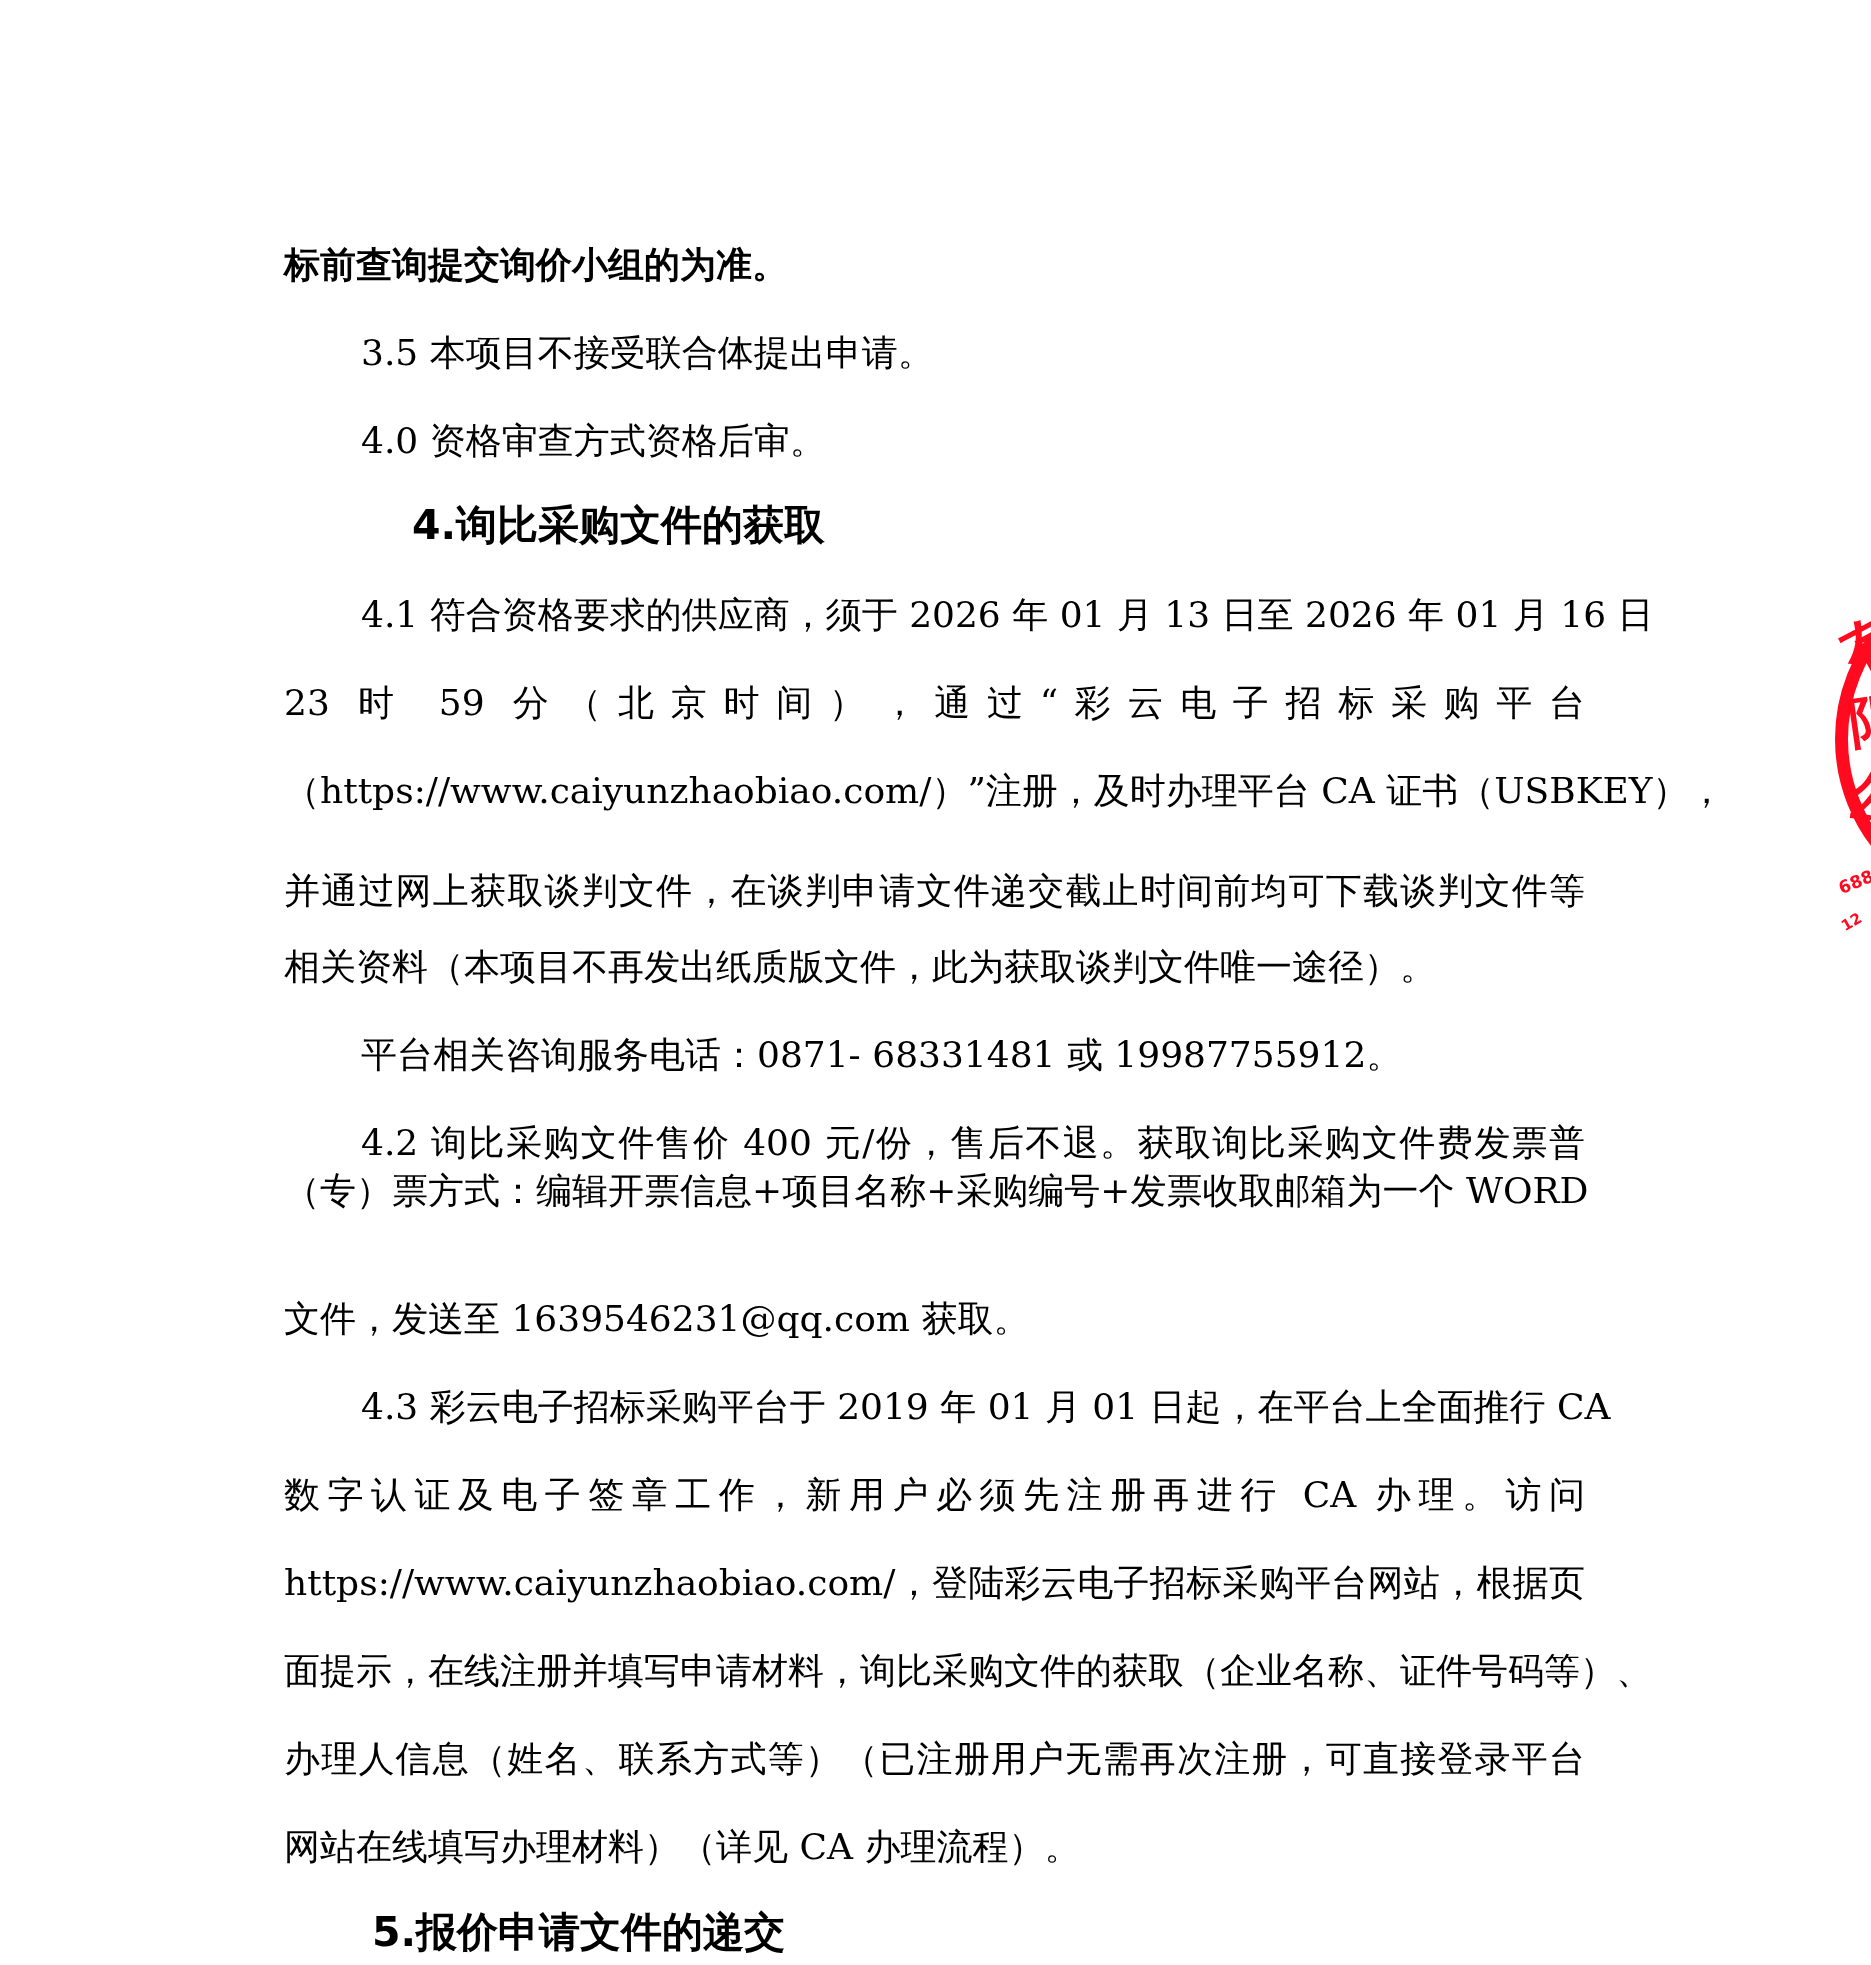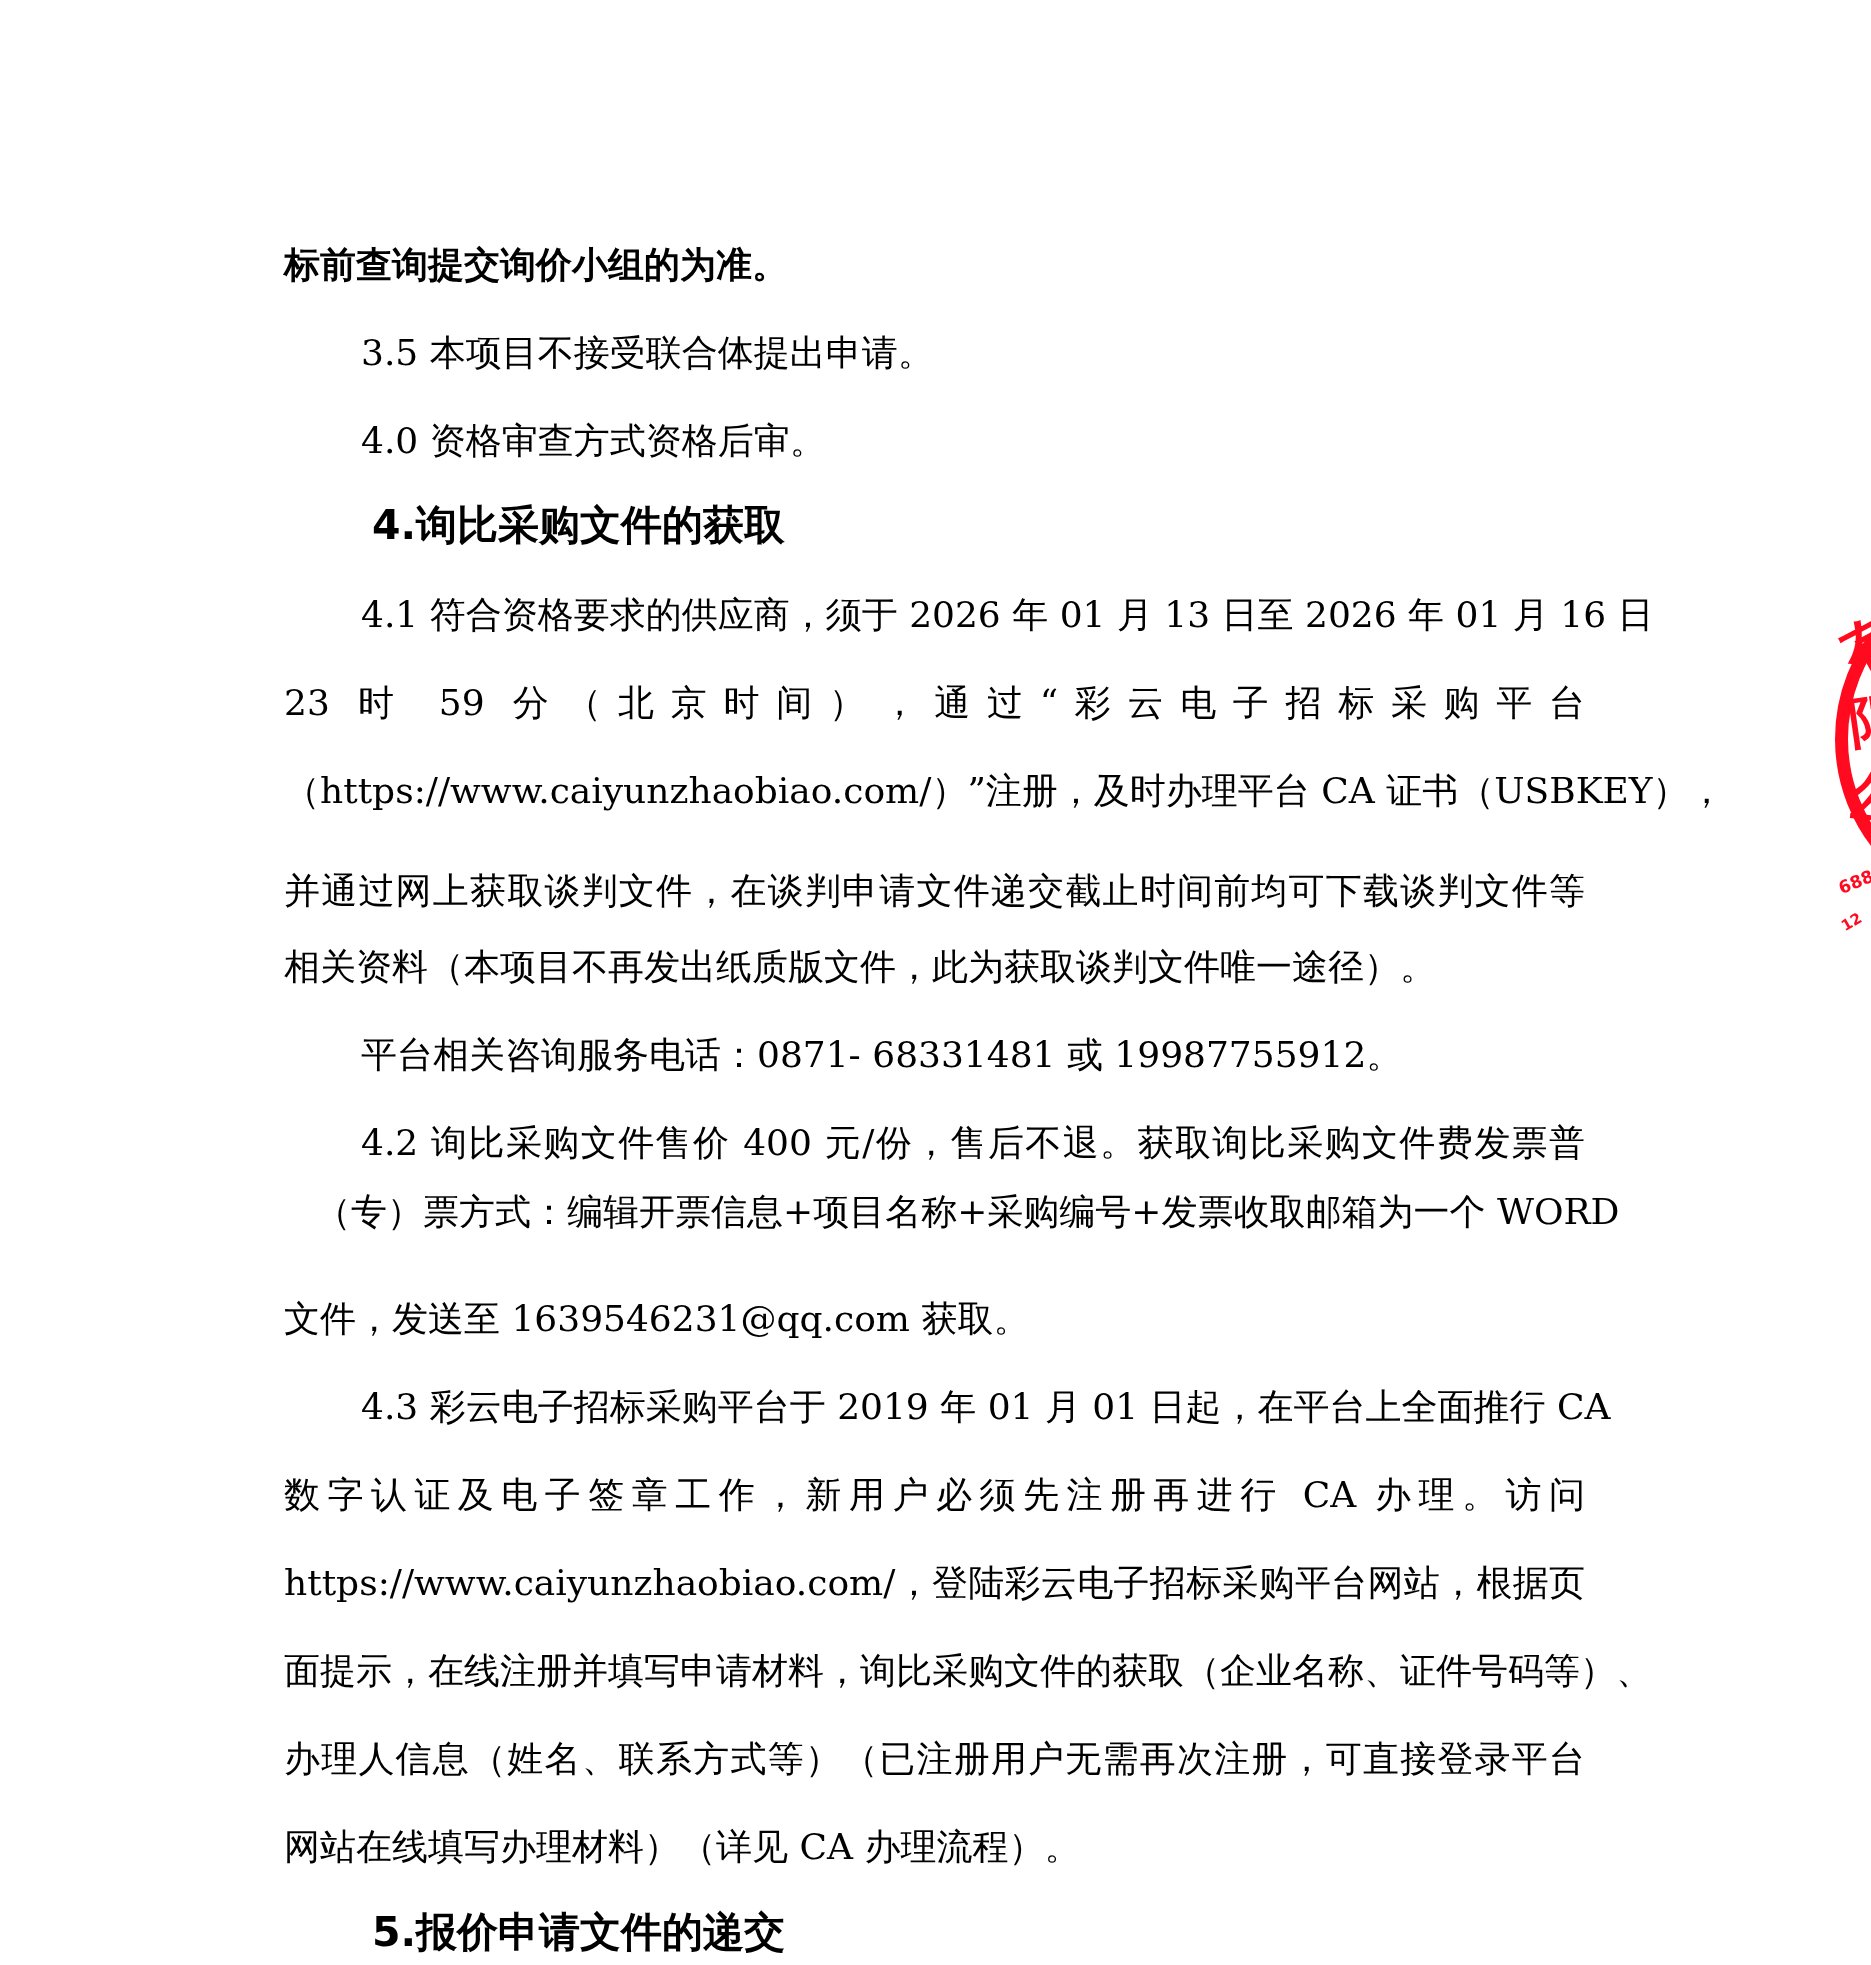--- a/index.html
+++ b/index.html
@@ -78,32 +78,32 @@
 </head>
 <body>
 
 <div class="page">
   <div class="text-column">
 
     <div class="line bold" style="top:0px;">标前查询提交询价小组的为准。</div>
     <div class="line indent" style="top:88px;">3.5 本项目不接受联合体提出申请。</div>
     <div class="line indent" style="top:176px;">4.0 资格审查方式资格后审。</div>
 
-    <div class="line heading" style="top:259px;">4.询比采购文件的获取</div>
+    <div class="line heading" style="top:259px;margin-left:40px;">4.询比采购文件的获取</div>
 
     <div class="line indent justify" style="top:350px;">4.1 符合资格要求的供应商，须于 2026 年 01 月 13 日至 2026 年 01 月 16 日</div>
     <div class="line justify" style="top:438px;">23 时 59 分（北京时间），通过“彩云电子招标采购平台</div>
     <div class="line justify" style="top:526px;">（https://www.caiyunzhaobiao.com/）”注册，及时办理平台 CA 证书（USBKEY），</div>
     <div class="line justify" style="top:626px;">并通过网上获取谈判文件，在谈判申请文件递交截止时间前均可下载谈判文件等</div>
     <div class="line" style="top:702px;">相关资料（本项目不再发出纸质版文件，此为获取谈判文件唯一途径）。</div>
 
     <div class="line indent" style="top:790px;">平台相关咨询服务电话：0871- 68331481 或 19987755912。</div>
 
     <div class="line indent justify" style="top:878px;">4.2 询比采购文件售价 400 元/份，售后不退。获取询比采购文件费发票普</div>
-    <div class="line justify" style="top:947px;margin-left:31px;">（专）票方式：编辑开票信息+项目名称+采购编号+发票收取邮箱为一个 WORD</div>
+    <div class="line justify" style="top:926px;">（专）票方式：编辑开票信息+项目名称+采购编号+发票收取邮箱为一个 WORD</div>
     <div class="line" style="top:1054px;">文件，发送至 1639546231@qq.com 获取。</div>
 
     <div class="line indent justify" style="top:1142px;">4.3 彩云电子招标采购平台于 2019 年 01 月 01 日起，在平台上全面推行 CA</div>
     <div class="line justify" style="top:1230px;">数字认证及电子签章工作，新用户必须先注册再进行 CA 办理。访问</div>
     <div class="line justify" style="top:1318px;">https://www.caiyunzhaobiao.com/，登陆彩云电子招标采购平台网站，根据页</div>
     <div class="line justify" style="top:1406px;">面提示，在线注册并填写申请材料，询比采购文件的获取（企业名称、证件号码等）、</div>
     <div class="line justify" style="top:1494px;">办理人信息（姓名、联系方式等）（已注册用户无需再次注册，可直接登录平台</div>
     <div class="line" style="top:1582px;">网站在线填写办理材料）（详见 CA 办理流程）。</div>
 
     <div class="line heading" style="top:1666px;">5.报价申请文件的递交</div>

